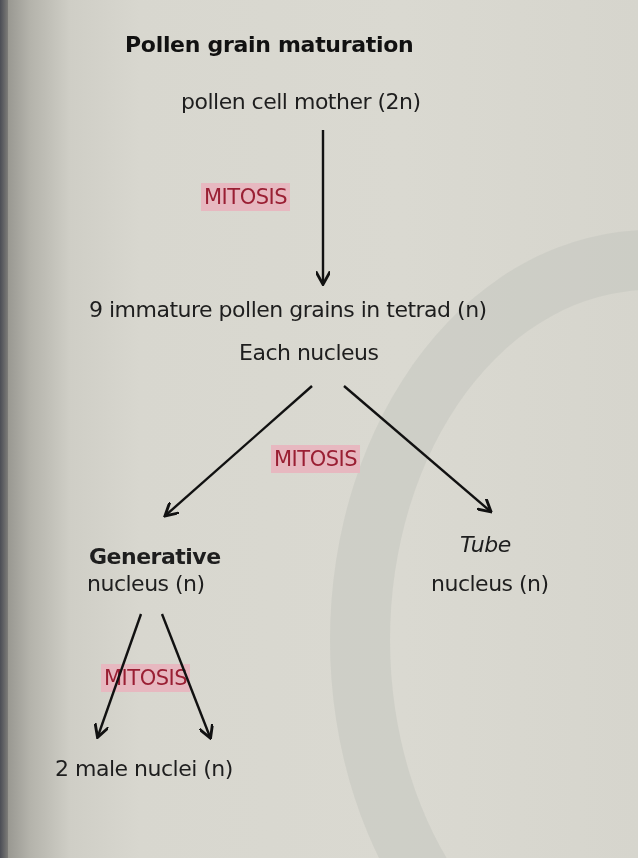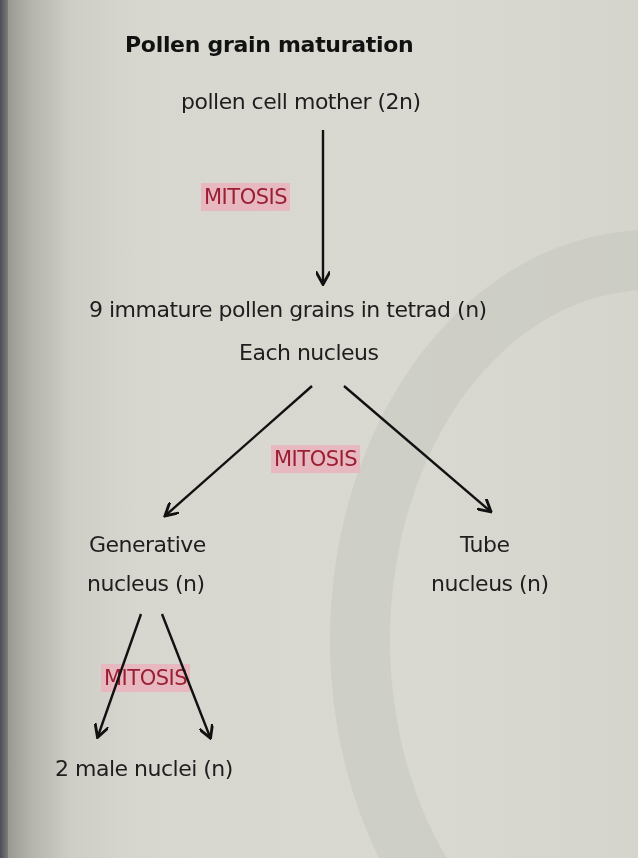--- a/index.html
+++ b/index.html
@@ -45,24 +45,24 @@
 
 <div class="node" style="left:181px; top:89px;">pollen cell mother (2n)</div>
 
 <div class="label" style="left:201px; top:183px;">MITOSIS</div>
 
 <div class="node" style="left:89px; top:297px;">9 immature pollen grains in tetrad (n)</div>
 <div class="node" style="left:239px; top:340px;text-align:right;">Each nucleus</div>
 
 <div class="label" style="left:271px; top:445px;">MITOSIS</div>
 
-<div class="node" style="left:89px; top:532px;">Generative</div>
+<div class="node" style="left:89px; top:544px;font-weight:bold;">Generative</div>
 <div class="node" style="left:87px; top:571px;">nucleus (n)</div>
 
-<div class="node" style="left:460px; top:532px;">Tube</div>
+<div class="node" style="left:460px; top:532px;font-style:italic;">Tube</div>
 <div class="node" style="left:431px; top:571px;">nucleus (n)</div>
 
 <div class="label" style="left:101px; top:664px;">MITOSIS</div>
 
 <div class="node" style="left:55px; top:756px;">2 male nuclei (n)</div>
 
 <svg class="arrows" width="638" height="858">
   <defs>
     <marker id="ah" viewBox="0 0 10 10" refX="8" refY="5" markerWidth="6" markerHeight="6" orient="auto-start-reverse">
       <path d="M0,0 L9,5 L0,10" fill="none" stroke="#111" stroke-width="2"></path>

